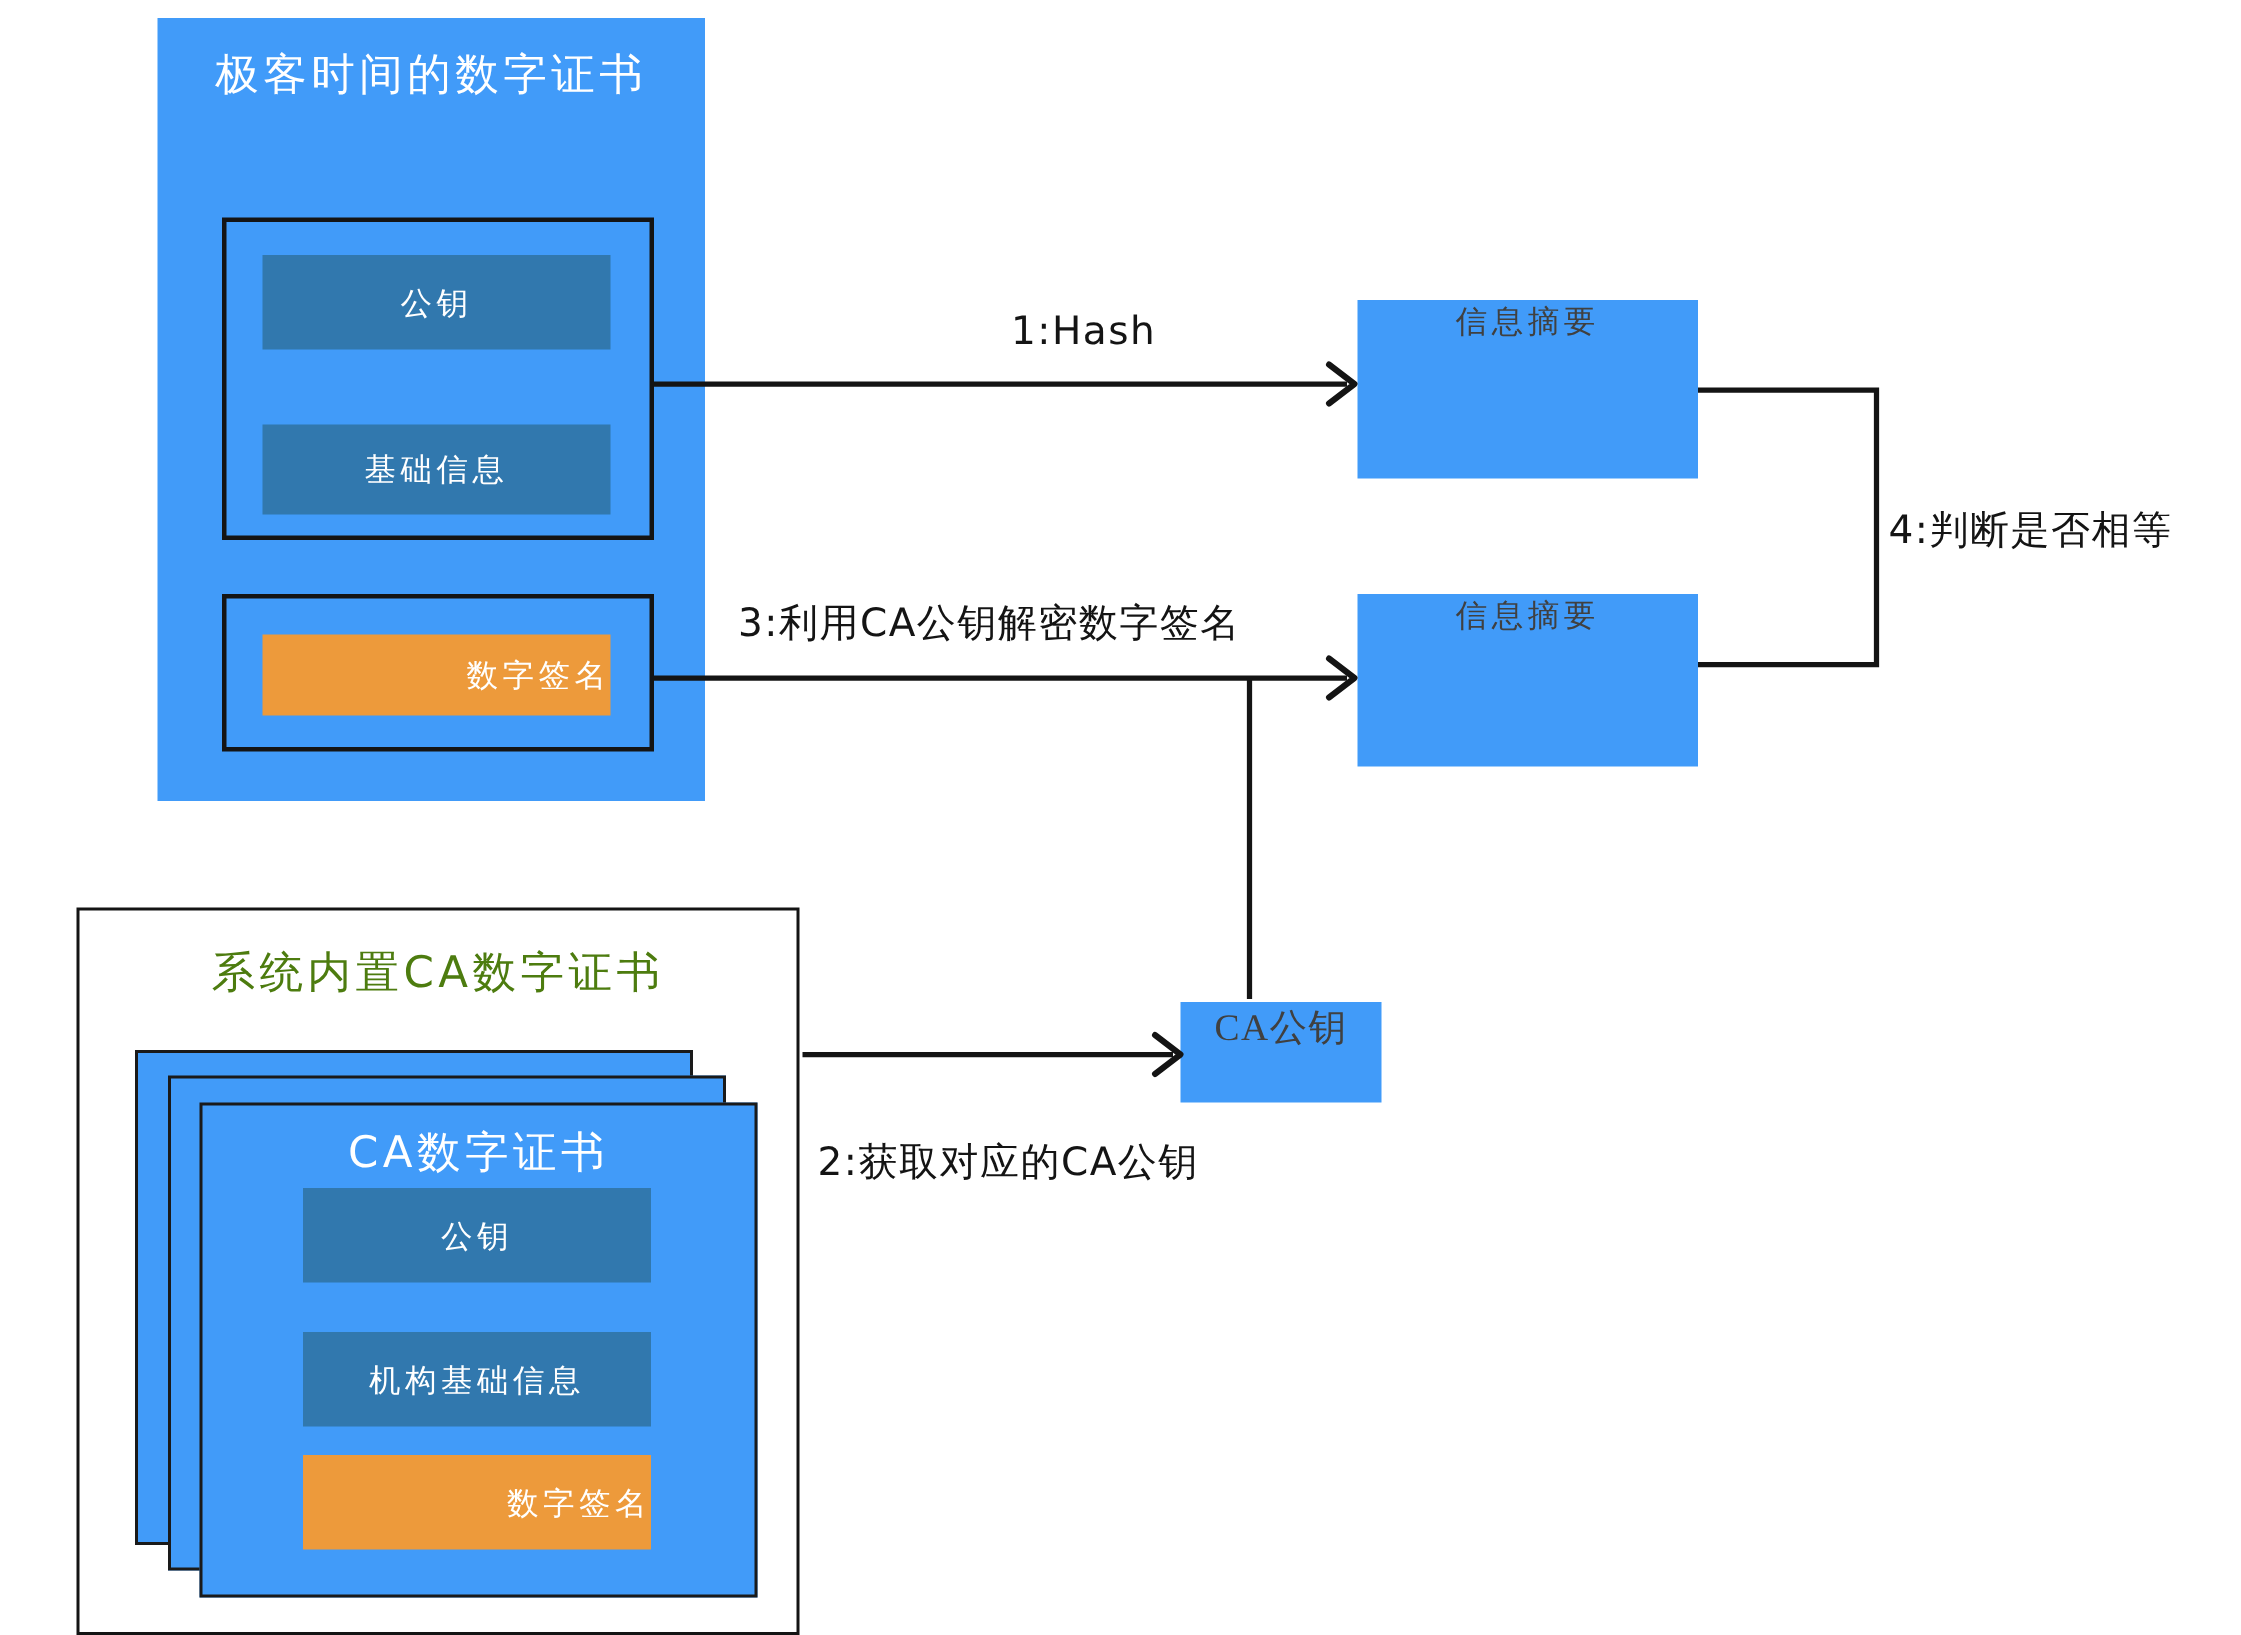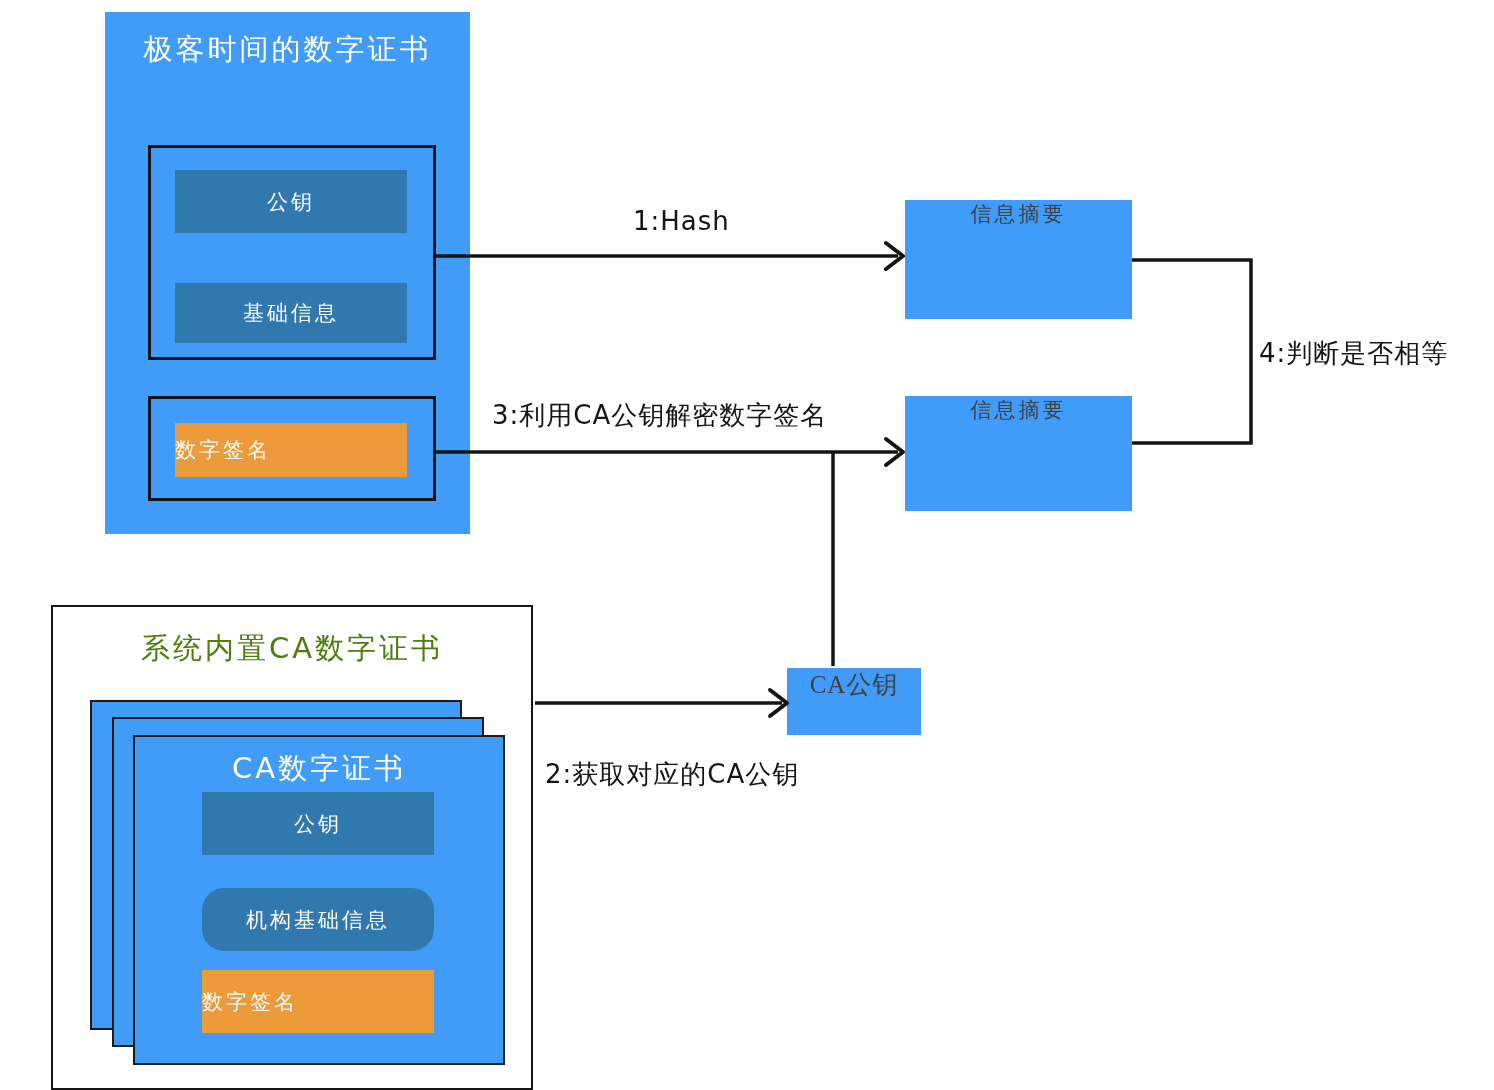--- a/index.html
+++ b/index.html
@@ -18,21 +18,21 @@
     background:#419BF9;
     border:2px solid #1a1a1a;
   }
   .box-dark{
     background:#3178AE;
     display:flex;align-items:center;justify-content:center;
     color:#ffffff;
   }
   .box-orange{
     background:#ED9A3B;
-    display:flex;align-items:center;justify-content:flex-start;
+    display:flex;align-items:center;justify-content:flex-end;
     color:#ffffff;
   }
   .box-light{
     background:#419BF9;
     display:flex;align-items:flex-start;justify-content:center;
     color:#404040;
     font-family:Liberation Serif, serif;
   }
   .outline{
     border:3px solid #141414;
@@ -119,21 +119,21 @@
   <div class="abs card-blue" style="left:112px;top:717px;width:372px;height:330px;"></div>
 
   <div class="abs card-blue" style="left:133px;top:735px;width:372px;height:330px;">
     <div class="abs cn-title" style="left:0;top:12px;width:368px;text-align:center;color:#ffffff;">CA数字证书</div>
   </div>
 
   <div class="abs box-dark" style="left:202px;top:792px;width:232px;height:63px;">
     <span class="cn">公钥</span>
   </div>
 
-  <div class="abs box-dark" style="left:202px;top:888px;width:232px;height:63px;border-radius:22px;">
+  <div class="abs box-dark" style="left:202px;top:888px;width:232px;height:63px;">
     <span class="cn">机构基础信息</span>
   </div>
 
   <div class="abs box-orange" style="left:202px;top:970px;width:232px;height:63px;">
     <span class="cn">数字签名</span>
   </div>
 
   <svg id="wires" viewBox="0 0 1494 1090" width="1494" height="1090">
 
     <path d="M436,256 L898,256" stroke-width="3.5"></path>
@@ -143,21 +143,21 @@
     <path d="M886,439 L903,452 L886,465" stroke-width="4" stroke-linecap="round" stroke-linejoin="round"></path>
 
     <path d="M833,666 L833,452" stroke-width="3.5"></path>
 
     <path d="M535,703 L782,703" stroke-width="3.5"></path>
     <path d="M770,690 L787,703 L770,716" stroke-width="4" stroke-linecap="round" stroke-linejoin="round"></path>
 
     <path d="M1132,260 L1251,260 L1251,443 L1132,443" stroke-width="3.5" stroke-linejoin="miter"></path>
   </svg>
 
-  <div class="label" style="left:633px;top:206px;">1:Hash</div>
+  <div class="label" style="left:674px;top:206px;">1:Hash</div>
 
   <div class="label" style="left:492px;top:398px;">3:利用CA公钥解密数字签名</div>
 
   <div class="label" style="left:545px;top:757px;">2:获取对应的CA公钥</div>
 
   <div class="label-v" style="left:1259px;top:336px;">4:判断是否相等</div>
 
 </div>
 
 </body></html>

